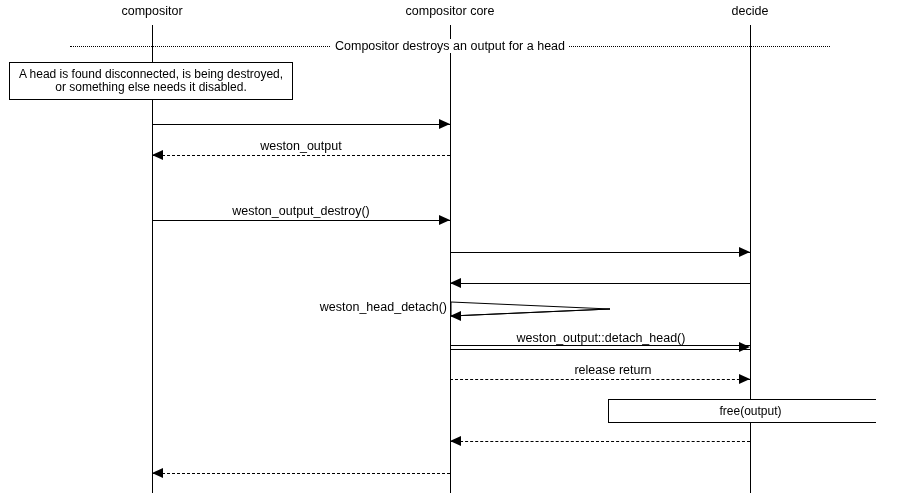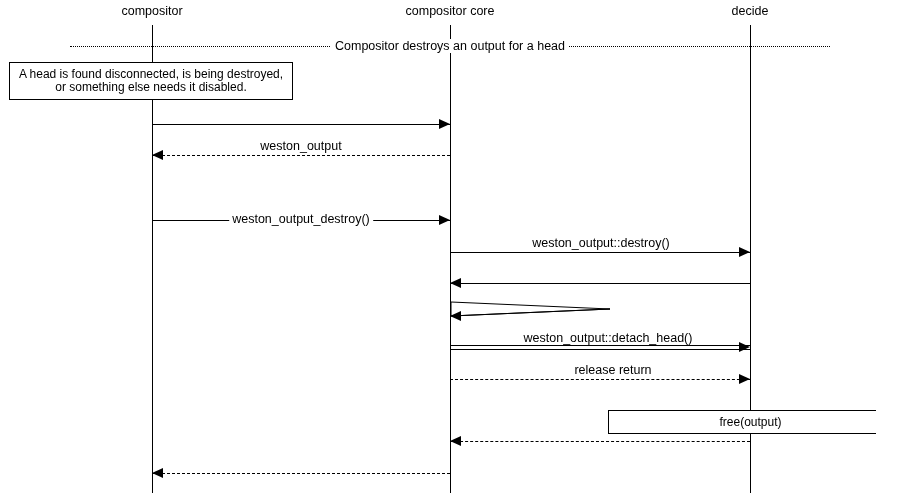--- a/index.html
+++ b/index.html
@@ -115,53 +115,53 @@
   <div class="lifeline" style="left:152px; top:25px; height:468px;"></div>
   <div class="lifeline" style="left:450px; top:25px; height:468px;"></div>
   <div class="lifeline" style="left:750px; top:25px; height:468px;"></div>
 
   <div class="divider-line" style="left:70px; top:46px; width:760px;"></div>
   <div class="divider-text" style="left:450px; top:39px;">Compositor destroys an output for a head</div>
 
   <div class="note-box" style="left:9px; top:62px; width:284px; height:38px;">
     <span>A head is found disconnected, is being destroyed, or something else needs it disabled.</span>
   </div>
-  <div class="note-box" style="left:608px; top:410px; width:285px; height:24px;">
+  <div class="note-box" style="left:608px; top:399px; width:285px; height:24px;">
     <span>free(output)</span>
   </div>
 
   <div class="msg-line" style="left:152px; top:124px; width:298px;"></div>
   <div class="arrow-head right" style="left:439px; top:119px;"></div>
 
   <div class="msg-line dashed" style="left:152px; top:155px; width:298px;"></div>
   <div class="arrow-head left" style="left:152px; top:150px;"></div>
   <div class="msg-label" style="left:301px; top:139px;text-align:right;">weston_output</div>
 
   <div class="msg-line" style="left:152px; top:220px; width:298px;"></div>
   <div class="arrow-head right" style="left:439px; top:215px;"></div>
-  <div class="msg-label" style="left:301px; top:212px;">weston_output_destroy()</div>
+  <div class="msg-label" style="left:301px; top:204px;">weston_output_destroy()</div>
 
   <div class="msg-line" style="left:450px; top:252px; width:300px;"></div>
   <div class="arrow-head right" style="left:739px; top:247px;"></div>
-  <div class="msg-label" style="left:601px; top:236px;">weston_output::destroy()</div>
 
   <div class="msg-line" style="left:450px; top:283px; width:300px;"></div>
   <div class="arrow-head left" style="left:450px; top:278px;"></div>
 
   <div class="self-loop" style="left:450px; top:298px;">
     <svg width="165" height="24" viewBox="0 0 165 24">
       <path d="M 1 4 L 160 11 L 1 18 Z" fill="none" stroke="#000000" stroke-width="1"></path>
       <path d="M 1 18 L 160 11" fill="none" stroke="#000000" stroke-width="1"></path>
     </svg>
   </div>
   <div class="arrow-head left" style="left:450px; top:311px;"></div>
+  <div class="msg-label anchor-right" style="left:450px; top:300px;">weston_head_detach()</div>
 
   <div class="msg-line double" style="left:450px; top:345px; width:300px;"></div>
   <div class="arrow-head right" style="left:739px; top:342px;"></div>
-  <div class="msg-label" style="left:601px; top:331px;margin-left:7px;">weston_output::detach_head()</div>
+  <div class="msg-label" style="left:601px; top:331px;">weston_output::detach_head()</div>
 
   <div class="msg-line dashed" style="left:450px; top:379px; width:300px;"></div>
   <div class="arrow-head right" style="left:739px; top:374px;"></div>
   <div class="msg-label" style="left:601px; top:363px;margin-left:12px;">release return</div>
 
   <div class="msg-line dashed" style="left:450px; top:441px; width:300px;"></div>
   <div class="arrow-head left" style="left:450px; top:436px;"></div>
 
   <div class="msg-line dashed" style="left:152px; top:473px; width:298px;"></div>
   <div class="arrow-head left" style="left:152px; top:468px;"></div>

